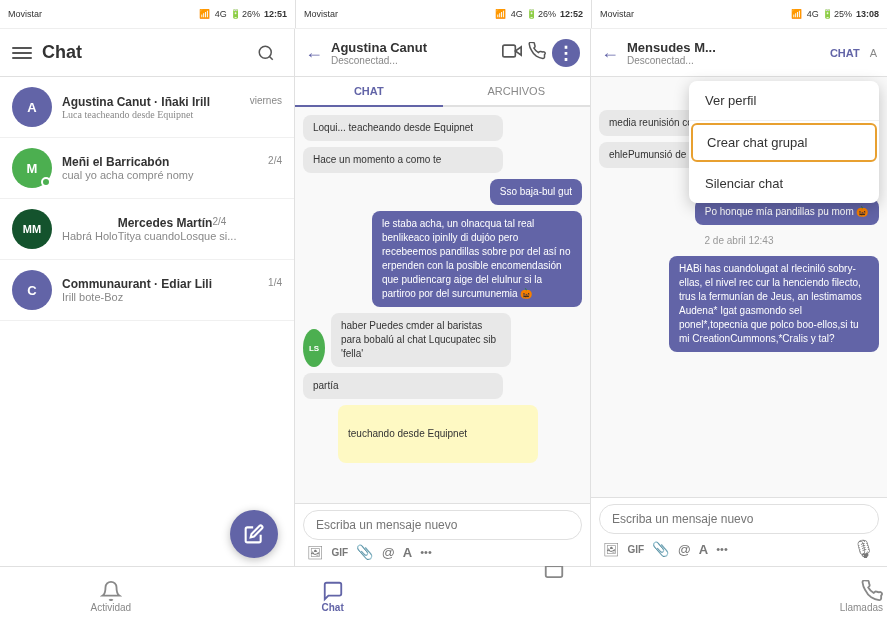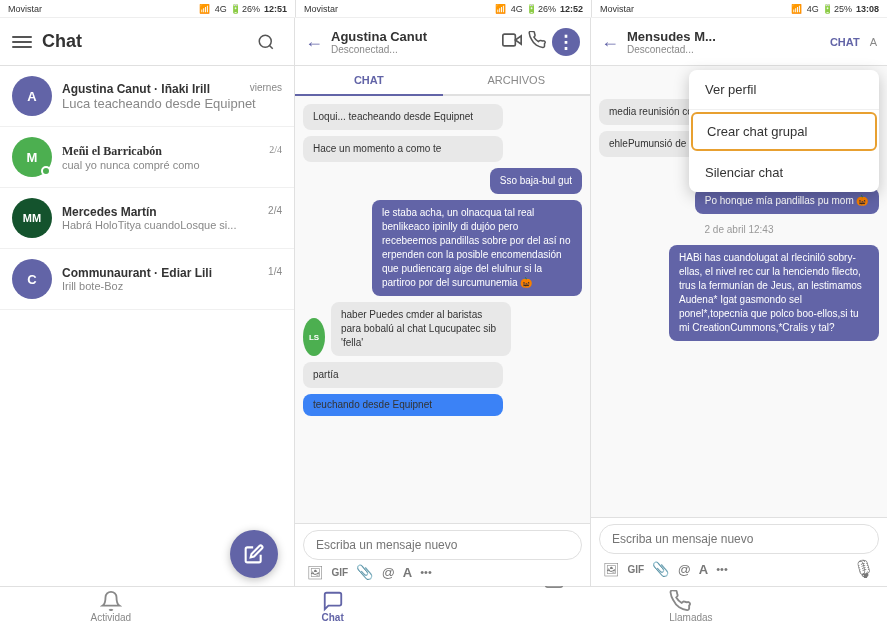--- a/index.html
+++ b/index.html
@@ -1,21 +1,21 @@
 <!DOCTYPE html>
 <html><head>
   <meta charset="utf-8">
   <style>
     * { box-sizing: border-box; margin: 0; padding: 0; }
     body { width: 887px; height: 626px; overflow: hidden; font-family: -apple-system, BlinkMacSystemFont, 'Segoe UI', sans-serif; background: #f3f2f1; display: flex; flex-direction: column; }
   </style>
 </head>
 <body>
 
-<div style="display:flex; height:18px; background:#fff; border-bottom:1px solid #eee;">
+<div style="display:flex; height:29px; background:#fff; border-bottom:1px solid #eee;">
   <div style="flex:1; display:flex; align-items:center; justify-content:space-between; padding:0 8px; font-size:9px; color:#333; border-right:1px solid #e0e0e0;">
     <span>Movistar</span>
     <span style="display:flex;gap:4px;align-items:center;">
       <span>📶</span>
       <span>4G</span>
       <span>🔋26%</span>
       <span style="font-weight:bold;">12:51</span>
     </span>
   </div>
   <div style="flex:1; display:flex; align-items:center; justify-content:space-between; padding:0 8px; font-size:9px; color:#333; border-right:1px solid #e0e0e0;">
@@ -59,42 +59,42 @@
 
     <div style="flex:1;overflow-y:auto;">
 
       <div style="display:flex;align-items:center;padding:10px 12px;border-bottom:1px solid #f0f0f0;cursor:pointer;">
         <div style="width:40px;height:40px;border-radius:50%;background:#6264a7;display:flex;align-items:center;justify-content:center;font-size:13px;font-weight:600;color:#fff;flex-shrink:0;margin-right:10px;">A</div>
         <div style="flex:1;overflow:hidden;">
           <div style="display:flex;justify-content:space-between;">
             <span style="font-size:12px;font-weight:600;color:#333;white-space:nowrap;overflow:hidden;text-overflow:ellipsis;max-width:170px;">Agustina Canut · Iñaki Irill</span>
             <span style="font-size:10px;color:#888;">viernes</span>
           </div>
-          <div style="font-size:13px;color:#888;white-space:nowrap;overflow:hidden;text-overflow:ellipsis;">Luca teacheando desde Equipnet</div>
+          <div style="font-size:10px;color:#888;white-space:nowrap;overflow:hidden;text-overflow:ellipsis;font-family:Liberation Serif, serif;">Luca teacheando desde Equipnet</div>
         </div>
       </div>
 
       <div style="display:flex;align-items:center;padding:10px 12px;border-bottom:1px solid #f0f0f0;cursor:pointer;">
         <div style="width:40px;height:40px;border-radius:50%;background:#4caf50;display:flex;align-items:center;justify-content:center;font-size:13px;font-weight:600;color:#fff;flex-shrink:0;margin-right:10px;position:relative;">
           M
           <span style="width:10px;height:10px;background:#4caf50;border-radius:50%;position:absolute;bottom:1px;right:1px;border:2px solid #fff;"></span>
         </div>
         <div style="flex:1;overflow:hidden;">
-          <div style="display:flex;justify-content:space-between;font-family:Liberation Serif, serif;">
+          <div style="display:flex;justify-content:space-between;">
             <span style="font-size:12px;font-weight:600;color:#333;">Meñi el Barricabón</span>
             <span style="font-size:10px;color:#888;">2/4</span>
           </div>
-          <div style="font-size:11px;color:#888;white-space:nowrap;overflow:hidden;text-overflow:ellipsis;">cual yo nunca compré como</div>
+          <div style="font-size:11px;color:#888;white-space:nowrap;overflow:hidden;text-overflow:ellipsis;">cual yo acha compré nomy</div>
         </div>
       </div>
 
       <div style="display:flex;align-items:center;padding:10px 12px;border-bottom:1px solid #f0f0f0;cursor:pointer;">
         <div style="width:40px;height:40px;border-radius:50%;background:#14532d;display:flex;align-items:center;justify-content:center;font-size:11px;font-weight:600;color:#fff;flex-shrink:0;margin-right:10px;">MM</div>
         <div style="flex:1;overflow:hidden;">
-          <div style="display:flex;justify-content:space-between;">
+          <div style="display:flex;justify-content:center;">
             <span style="font-size:12px;font-weight:600;color:#333;">Mercedes Martín</span>
             <span style="font-size:10px;color:#888;">2/4</span>
           </div>
           <div style="font-size:11px;color:#888;white-space:nowrap;overflow:hidden;text-overflow:ellipsis;">Habrá HoloTitya cuandoLosque si...</div>
         </div>
       </div>
 
       <div style="display:flex;align-items:center;padding:10px 12px;border-bottom:1px solid #f0f0f0;cursor:pointer;">
         <div style="width:40px;height:40px;border-radius:50%;background:#6264a7;display:flex;align-items:center;justify-content:center;font-size:13px;font-weight:600;color:#fff;flex-shrink:0;margin-right:10px;">C</div>
         <div style="flex:1;overflow:hidden;">
@@ -149,21 +149,21 @@
     <div style="flex:1;overflow-y:auto;padding:8px;background:#f9f9f9;display:flex;flex-direction:column;gap:6px;">
       <div style="background:#e8e8e8;color:#333;max-width:200px;padding:6px 10px;border-radius:8px;font-size:10px;line-height:1.4;">Loqui... teacheando desde Equipnet</div>
       <div style="background:#e8e8e8;color:#333;max-width:200px;padding:6px 10px;border-radius:8px;font-size:10px;line-height:1.4;">Hace un momento a como te</div>
       <div style="background:#6264a7;color:#fff;max-width:200px;padding:6px 10px;border-radius:8px;font-size:10px;line-height:1.4;align-self:flex-end;">Sso baja-bul gut</div>
       <div style="background:#6264a7;color:#fff;max-width:210px;padding:6px 10px;border-radius:8px;font-size:10px;line-height:1.4;align-self:flex-end;">le staba acha, un olnacqua tal real benlikeaco ipinlly di dujóo pero recebeemos pandillas sobre por del así no erpenden con la posible encomendasión que pudiencarg aige del elulnur si la partiroo por del surcumunemia 🎃</div>
       <div style="display:flex;align-items:flex-end;gap:6px;">
         <div style="width:22px;height:38px;border-radius:50%;background:#4caf50;display:flex;align-items:center;justify-content:center;font-size:8px;color:#fff;font-weight:bold;flex-shrink:0;">LS</div>
         <div style="background:#e8e8e8;color:#333;max-width:180px;padding:6px 10px;border-radius:8px;font-size:10px;line-height:1.4;">haber Puedes cmder al baristas para bobalú al chat Lqucupatec sib 'fella'</div>
       </div>
       <div style="background:#e8e8e8;color:#333;max-width:200px;padding:6px 10px;border-radius:8px;font-size:10px;line-height:1.4;">partía</div>
-      <div style="background:#3b82f6;color:#333;max-width:200px;padding:4px 10px;border-radius:8px;font-size:10px;line-height:1.4;">teuchando desde Equipnet</div>
+      <div style="background:#fef9c3;color:#333;max-width:200px;padding:22px 10px;border-radius:8px;font-size:10px;line-height:1.4;margin-left:35px;">teuchando desde Equipnet</div>
     </div>
 
     <div style="padding:6px 8px;border-top:1px solid #e0e0e0;background:#fff;">
       <input type="text" style="width: 100%; border: 1px solid rgb(224, 224, 224); border-radius: 20px; padding: 7px 12px; font-size: 12px; color: rgb(153, 153, 153); outline: none;" placeholder="Escriba un mensaje nuevo">
       <div style="display:flex;gap:8px;padding:4px 4px 0;align-items:center;">
         <span style="font-size:13px;color:#777;cursor:pointer;">🖼</span>
         <span style="font-size:10px;font-weight:bold;color:#777;cursor:pointer;">GIF</span>
         <span style="font-size:14px;color:#777;cursor:pointer;">📎</span>
         <span style="font-size:13px;color:#777;cursor:pointer;">@</span>
         <span style="font-size:13px;font-weight:bold;color:#777;cursor:pointer;">A</span>
@@ -210,21 +210,21 @@
     </div>
 
     <div style="position:absolute;top:52px;right:8px;background:#fff;border-radius:8px;box-shadow:0 4px 16px rgba(0,0,0,0.22);z-index:100;min-width:190px;overflow:hidden;">
       <div style="padding:12px 16px;font-size:13px;color:#333;cursor:pointer;border-bottom:1px solid #f0f0f0;">Ver perfil</div>
       <div style="padding:10px 14px;font-size:13px;color:#333;cursor:pointer;border:2.5px solid #e8a030;border-radius:6px;margin:2px;">Crear chat grupal</div>
       <div style="padding:12px 16px;font-size:13px;color:#333;cursor:pointer;">Silenciar chat</div>
     </div>
   </div>
 </div>
 
-<div style="height:40px;background:#fff;border-top:1px solid #e0e0e0;display:flex;align-items:center;">
+<div style="height:60px;background:#fff;border-top:1px solid #e0e0e0;display:flex;align-items:center;">
   <div style="flex:1;display:flex;flex-direction:column;align-items:center;justify-content:center;cursor:pointer;padding:4px;">
     <svg width="22" height="22" viewBox="0 0 24 24" fill="none" stroke="#888" stroke-width="2">
         <path d="M18 8A6 6 0 0 0 6 8c0 7-3 9-3 9h18s-3-2-3-9"></path>
         <path d="M13.73 21a2 2 0 0 1-3.46 0"></path>
       </svg>
     <span style="font-size:10px;color:#888;">Actividad</span>
   </div>
   <div style="flex:1;display:flex;flex-direction:column;align-items:center;justify-content:center;cursor:pointer;padding:4px;">
     <svg width="22" height="22" viewBox="0 0 24 24" fill="none" stroke="#6264a7" stroke-width="2">
         <path d="M21 15a2 2 0 0 1-2 2H7l-4 4V5a2 2 0 0 1 2-2h14a2 2 0 0 1 2 2z"></path>
@@ -233,19 +233,19 @@
   </div>
   <div style="flex:1;display:flex;flex-direction:column;align-items:center;justify-content:center;cursor:pointer;padding:4px;gap:47px;">
     <svg width="22" height="22" viewBox="0 0 24 24" fill="none" stroke="#888" stroke-width="2">
         <rect x="3" y="4" width="18" height="18" rx="2"></rect>
         <line x1="16" y1="2" x2="16" y2="6"></line>
         <line x1="8" y1="2" x2="8" y2="6"></line>
         <line x1="3" y1="10" x2="21" y2="10"></line>
       </svg>
     <span style="font-size:10px;color:#888;">Calendario</span>
   </div>
-  <div style="flex:1;display:flex;flex-direction:column;align-items:flex-start;justify-content:center;cursor:pointer;padding:4px;">
+  <div style="flex:1;display:flex;flex-direction:column;align-items:flex-end;justify-content:center;cursor:pointer;padding:4px;">
     <svg width="22" height="22" viewBox="0 0 24 24" fill="none" stroke="#888" stroke-width="2">
         <path d="M22 16.92v3a2 2 0 0 1-2.18 2 19.79 19.79 0 0 1-8.63-3.07A19.5 19.5 0 0 1 4.69 11.1 19.79 19.79 0 0 1 1.62 2.48 2 2 0 0 1 3.59.5h3a2 2 0 0 1 2 1.72c.127.96.361 1.903.7 2.81a2 2 0 0 1-.45 2.11L7.91 8.1a16 16 0 0 0 6 6l.92-.92a2 2 0 0 1 2.11-.45c.907.339 1.85.573 2.81.7A2 2 0 0 1 22 16.92z"></path>
       </svg>
     <span style="font-size:10px;color:#888;">Llamadas</span>
   </div>
 </div>
 
 </body></html>

